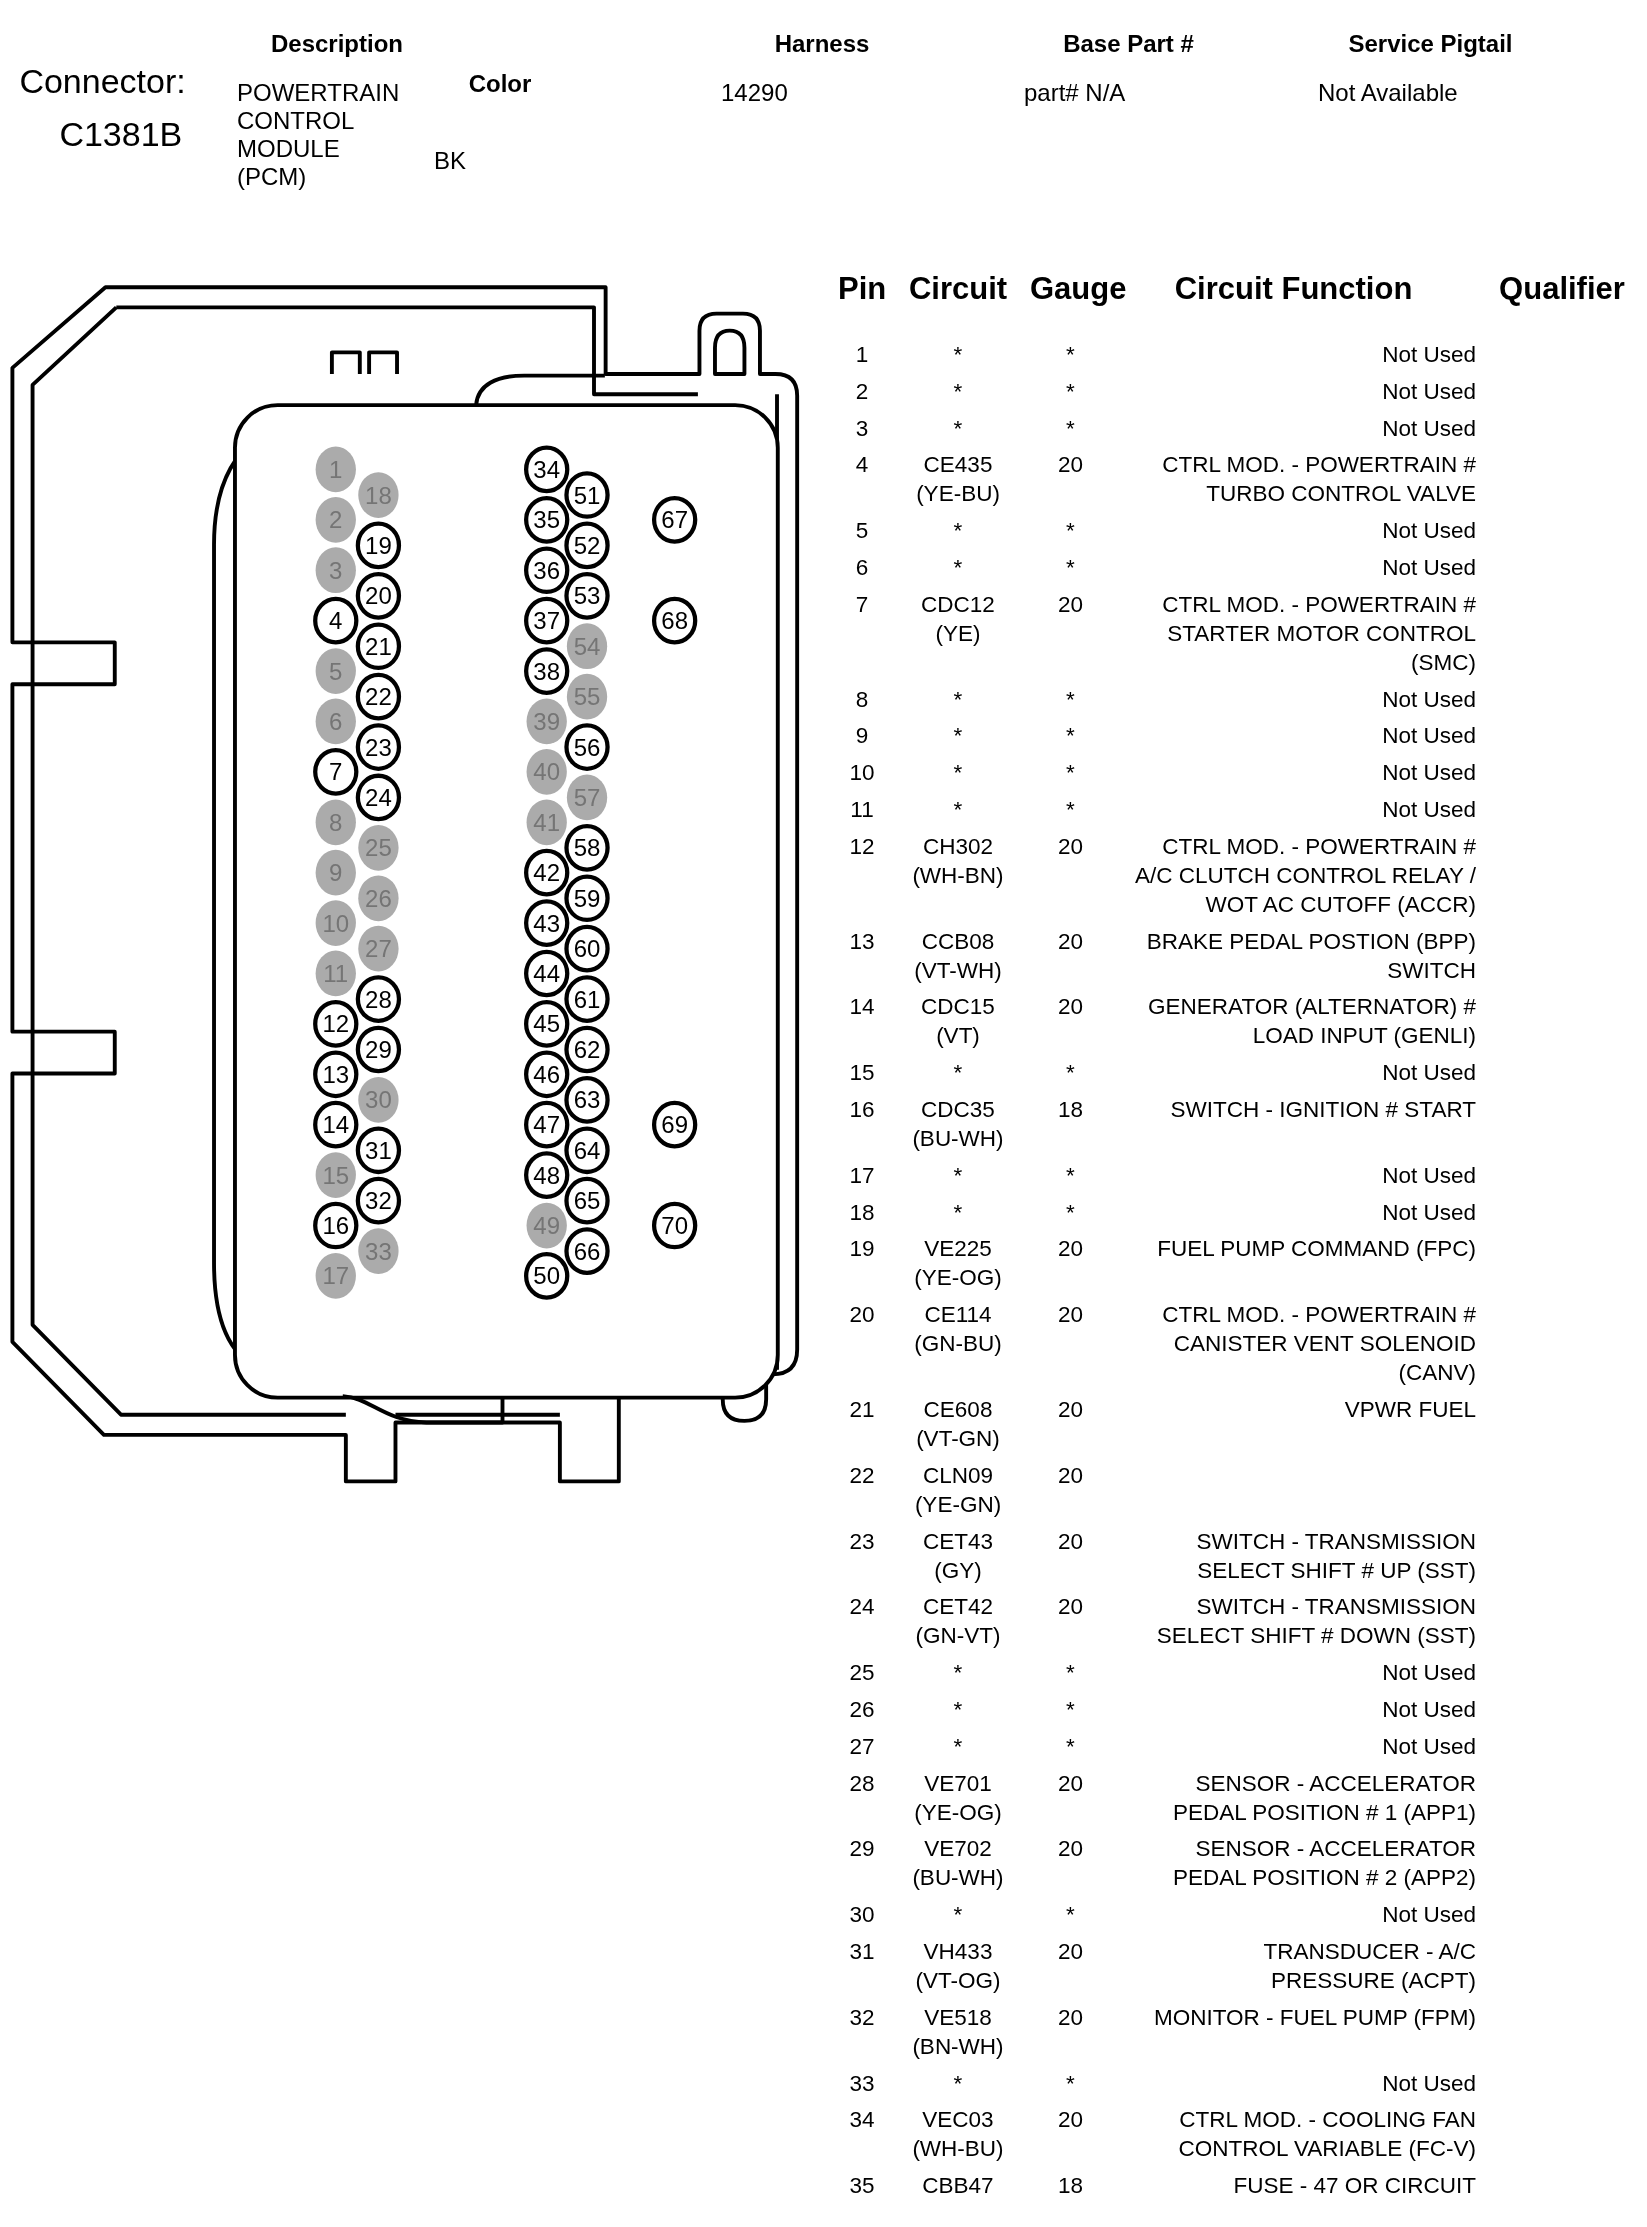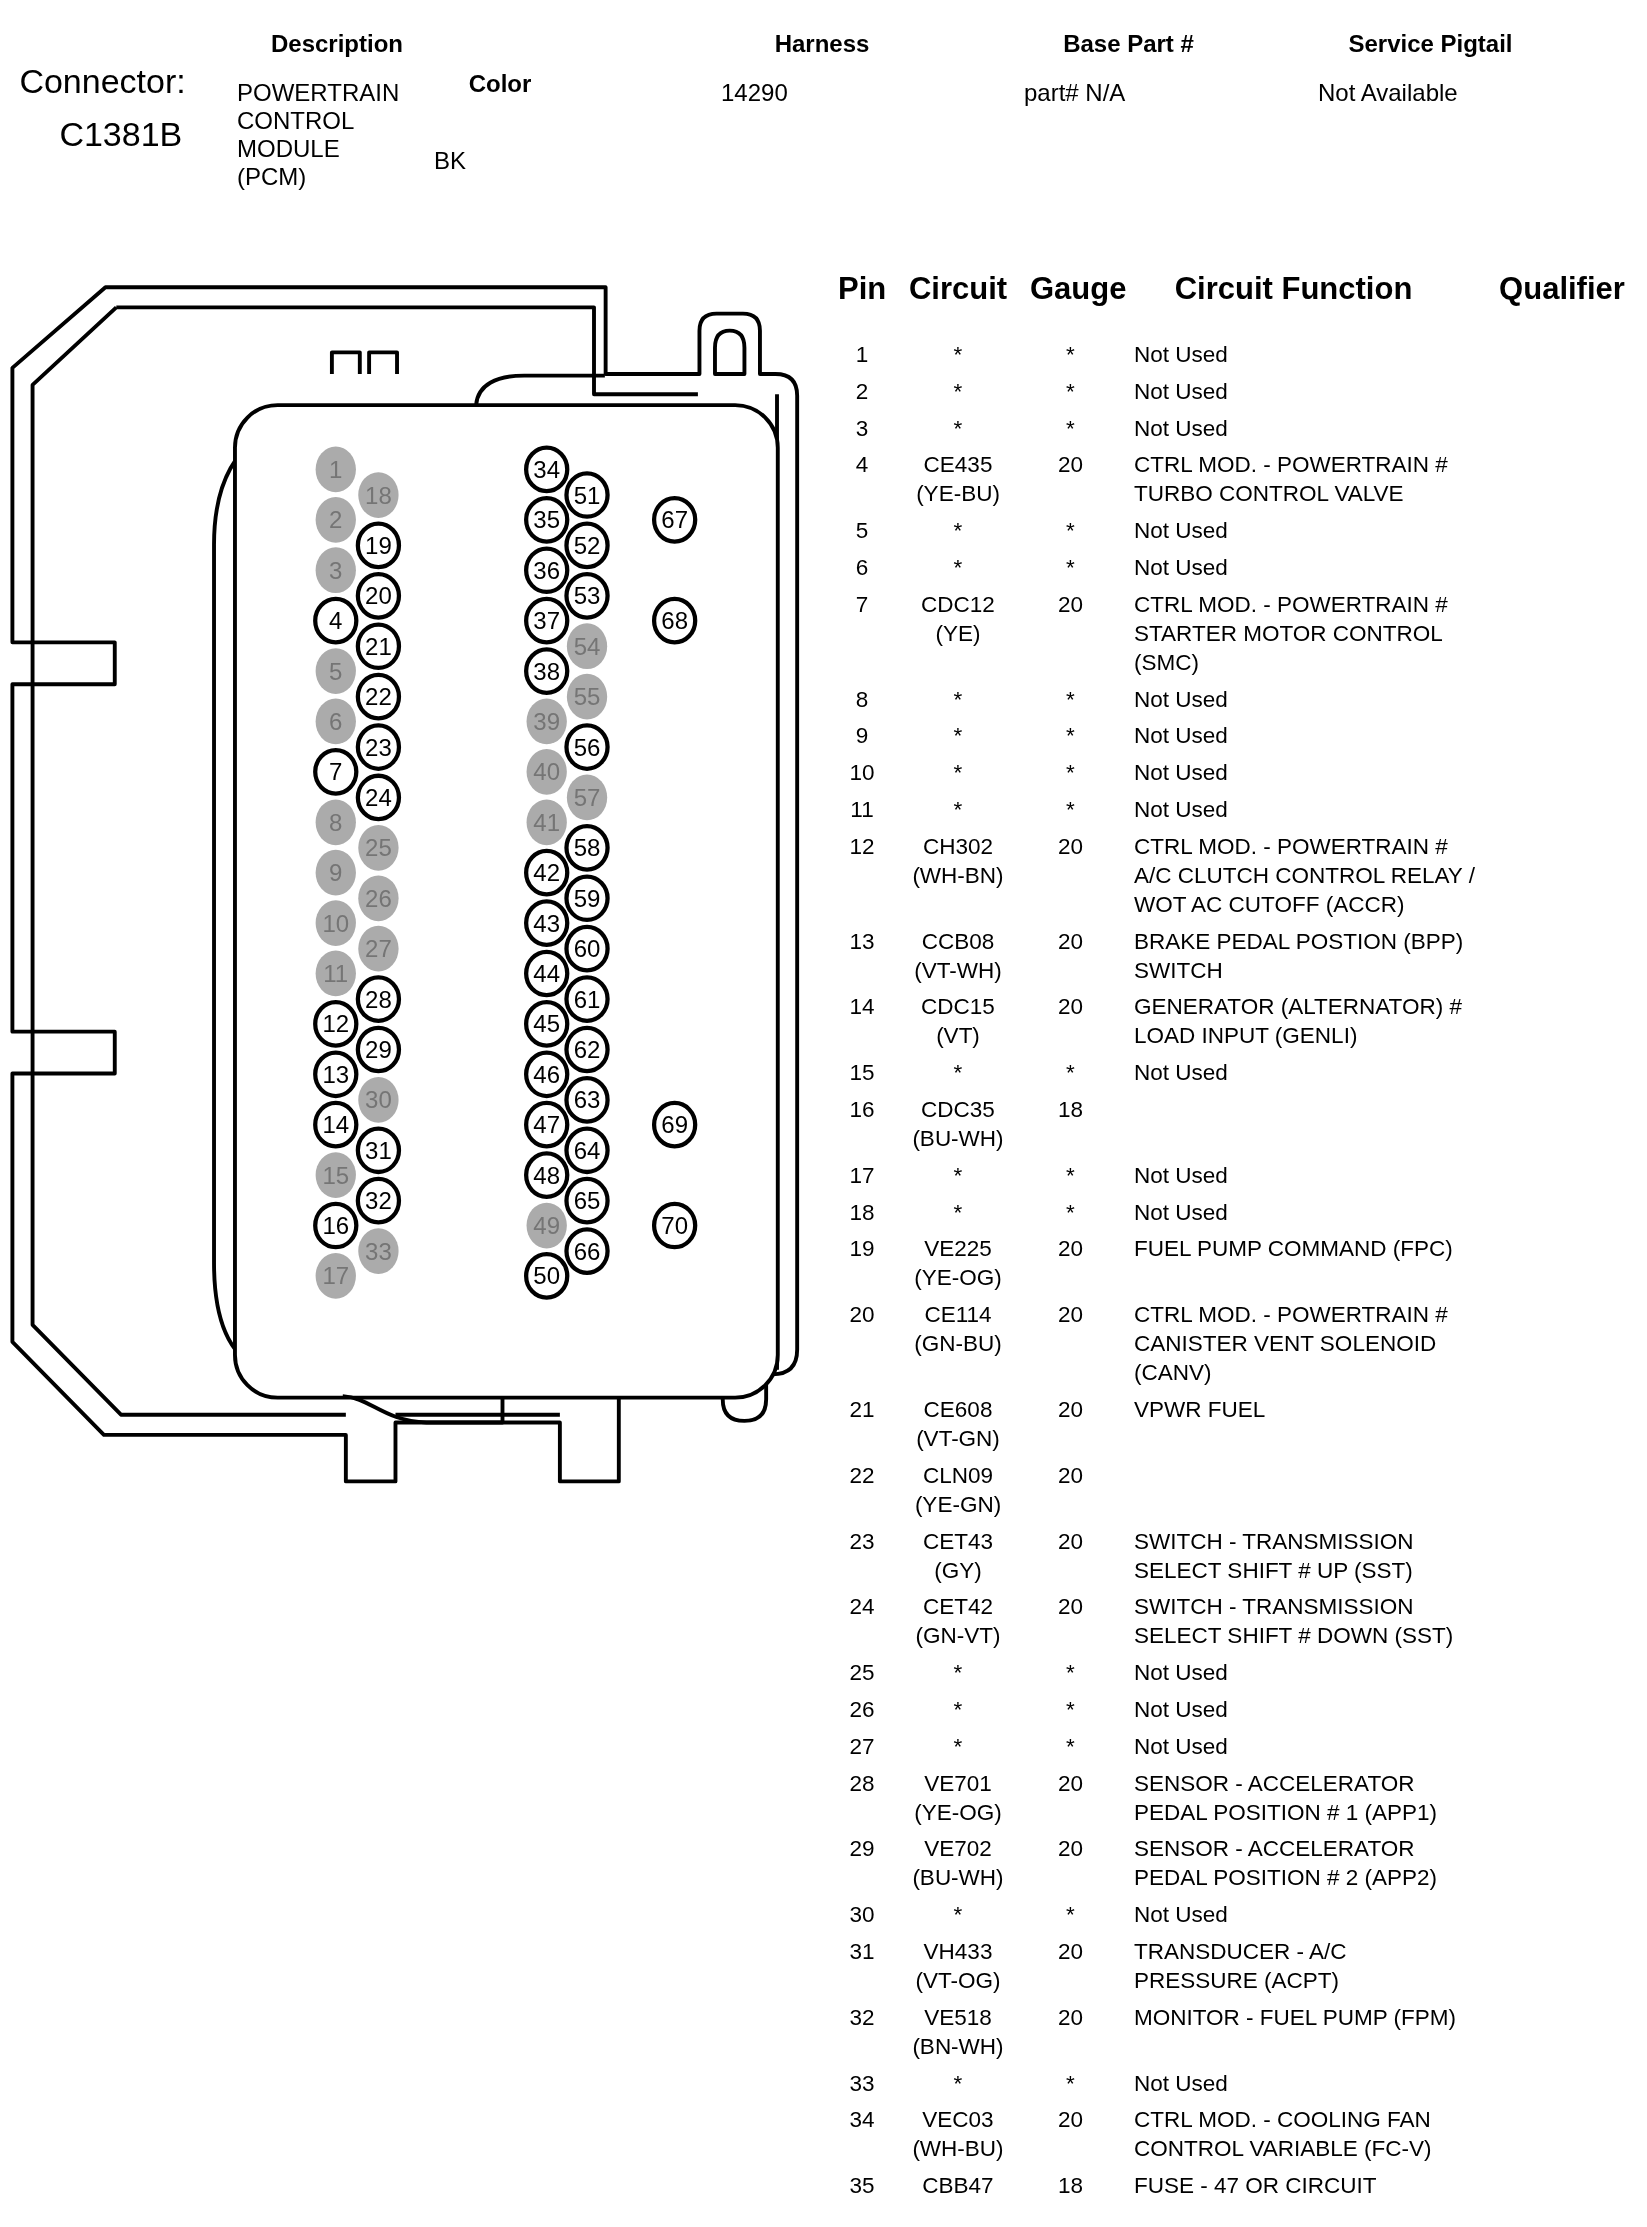--- a/index.html
+++ b/index.html
@@ -14,21 +14,21 @@
   #connector-label,#connector-id{font-weight:normal;font-size:34px;text-align:left;}
   
   #pin-table{position:absolute;left:838px;top:271px;width:810px;}
   .thead,.trow{display:grid;grid-template-columns:48px 144px 81px 365px 1fr;}
   .thead{font-weight:bold;font-size:31px;margin-bottom:33px;}
   .thead > div{text-align:center;}
   .trow{font-size:22.5px;line-height:29px;margin-bottom:7.8px;}
   .c-pin{text-align:center;}
   .c-circ{text-align:center;white-space:pre-line;}
   .c-gauge{text-align:center;}
-  .c-fn{padding-left:23px;}
+  .c-fn{padding-left:23px;text-align:right;}
   .c-qual{text-align:center;}
   
   #connector-svg{position:absolute;left:6.2px;top:281px;}
   .shell{fill:#ffffff;stroke:#000000;stroke-width:5;stroke-linejoin:round;}
   .wire{fill:none;stroke:#000000;stroke-width:5;stroke-linejoin:round;}
   .pin-used{fill:#ffffff;stroke:#000000;stroke-width:5.5;}
   .pin-unused{fill:#ababab;stroke:none;}
   .pin-num{font-family:"Liberation Sans",sans-serif;font-size:31px;text-anchor:middle;}
   .pin-num-used{fill:#000000;}
   .pin-num-unused{fill:#757575;}
@@ -478,20 +478,21 @@
         <div class="c-circ">*</div>
         <div class="c-gauge">*</div>
         <div class="c-fn">Not Used</div>
         <div class="c-qual"></div>
       </div>
       <div class="trow">
         <div class="c-pin">16</div>
         <div class="c-circ">CDC35
 (BU-WH)</div>
         <div class="c-gauge">18</div>
+        <div class="c-fn">SWITCH - IGNITION # START</div>
         <div class="c-qual"></div>
       </div>
       <div class="trow">
         <div class="c-pin">17</div>
         <div class="c-circ">*</div>
         <div class="c-gauge">*</div>
         <div class="c-fn">Not Used</div>
         <div class="c-qual"></div>
       </div>
       <div class="trow">

